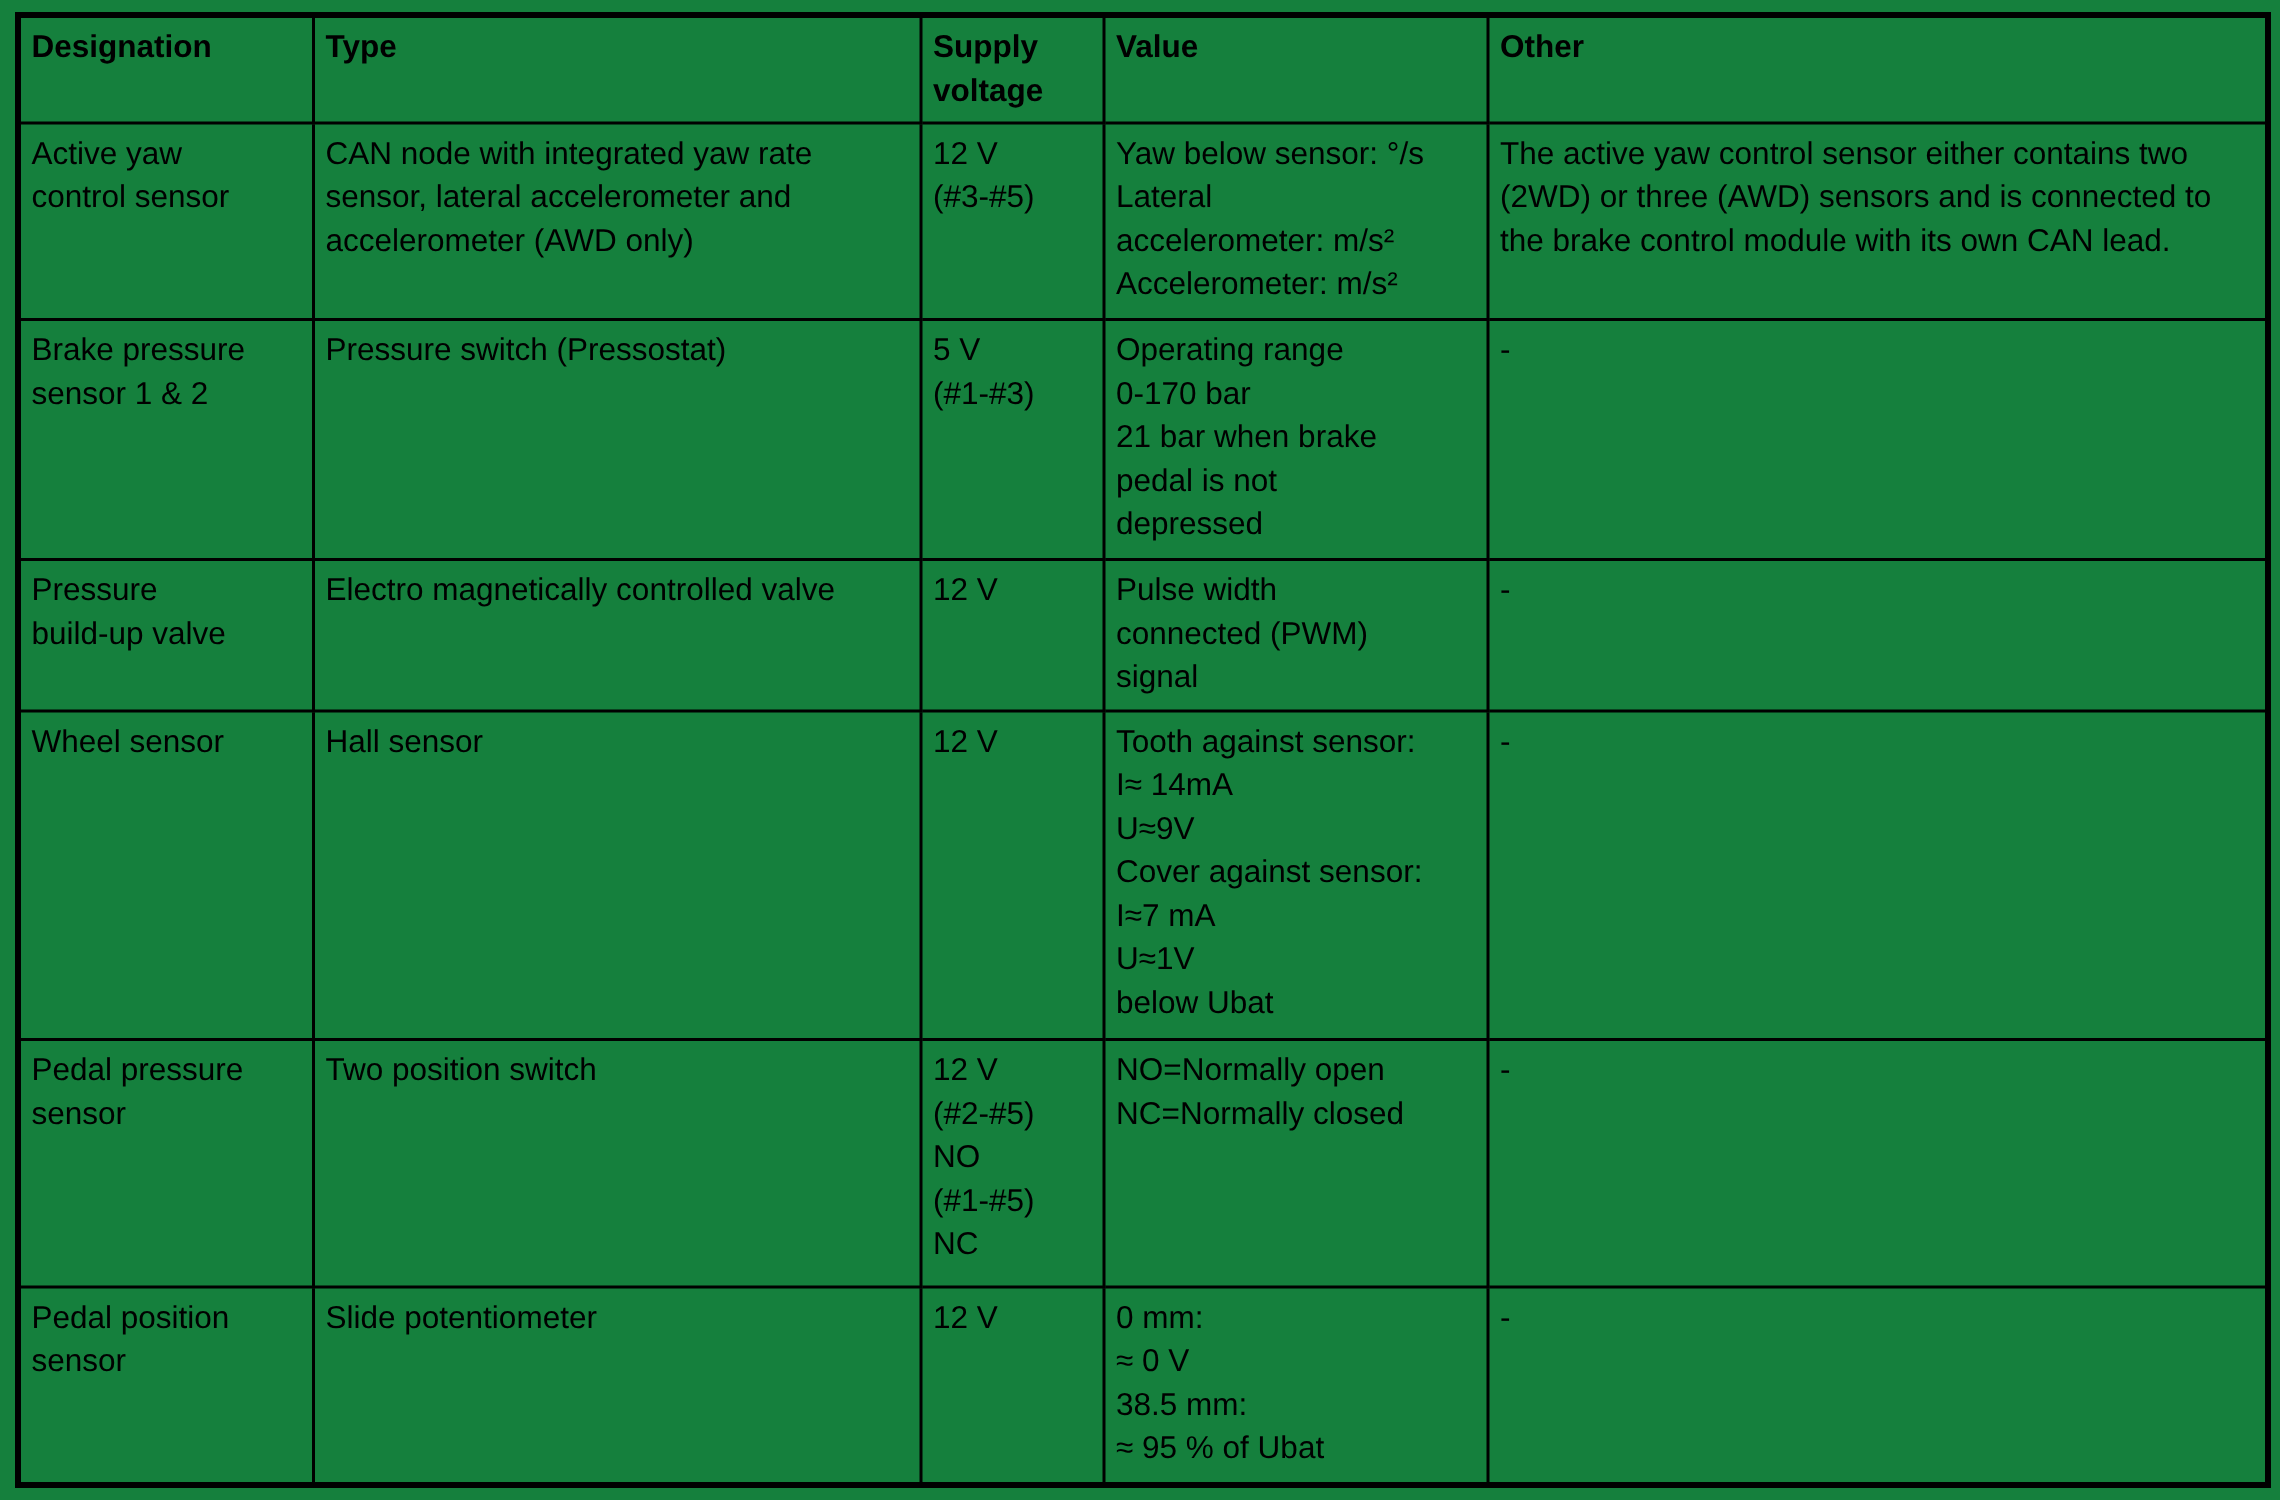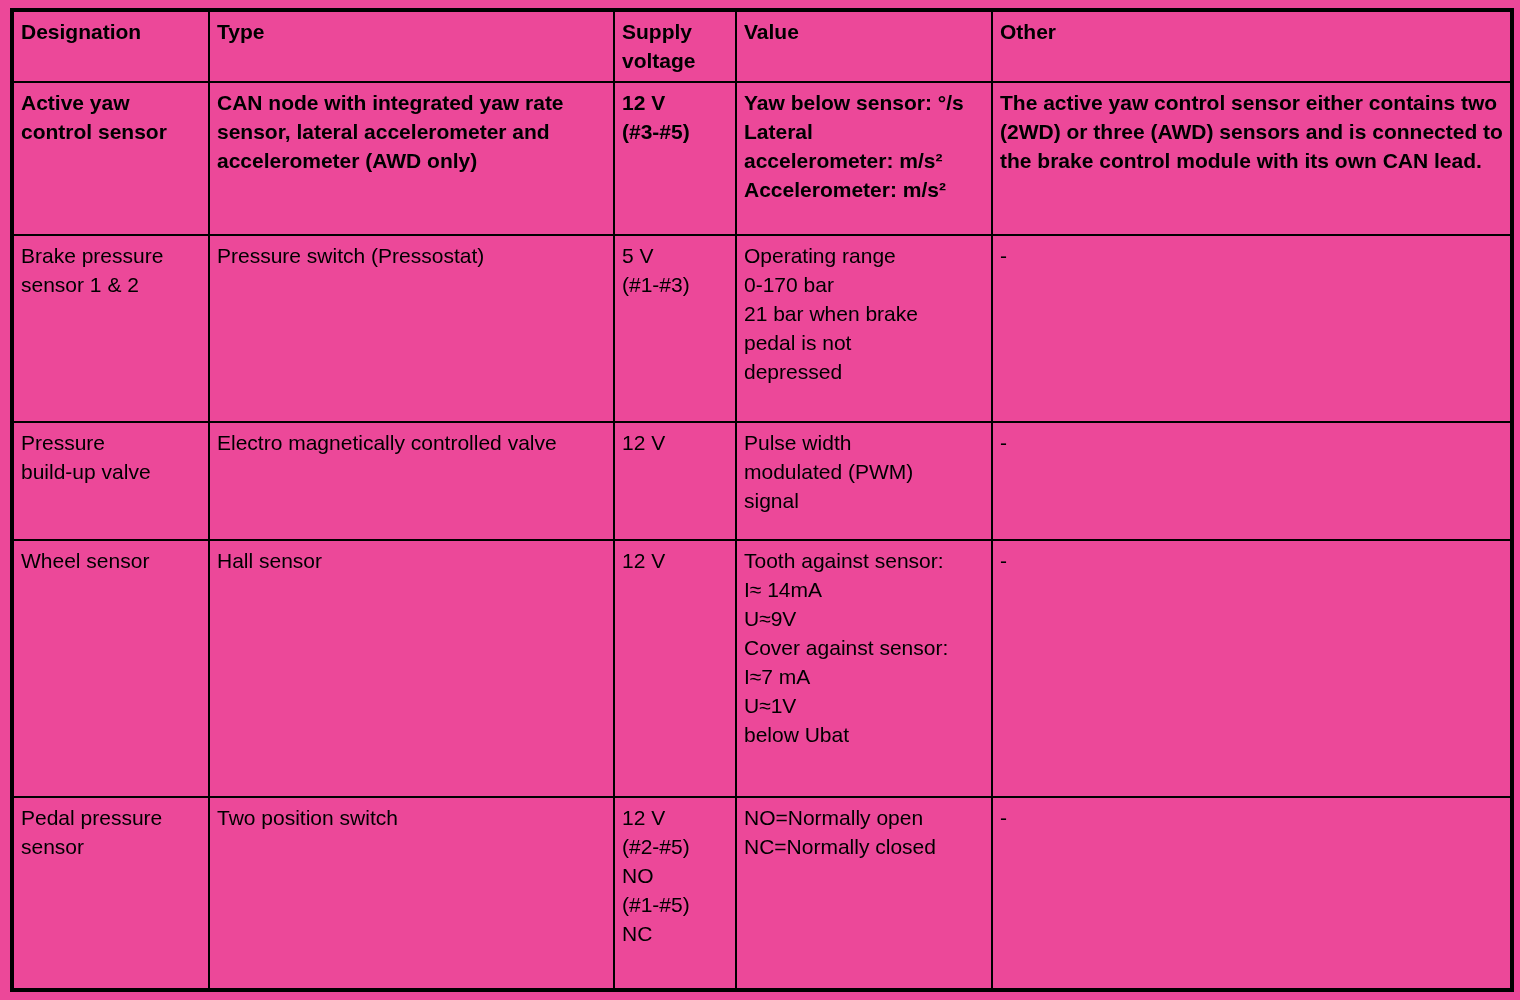--- a/index.html
+++ b/index.html
@@ -1,21 +1,21 @@
 <!DOCTYPE html>
 <html><head>
 <meta charset="utf-8">
 <style>
   * { box-sizing: border-box; }
   html, body { margin: 0; padding: 0; background: #ffffff; }
   .page {
     width: 1520px;
     height: 1000px;
     padding: 8px 10px;
-    background: #ec4899;
+    background: #15803d;
     font-family: "Liberation Sans", sans-serif;
     color: #000;
   }
   table.spec-table {
     border-collapse: collapse;
     width: 1500px;
     height: 984px;
     table-layout: fixed;
     border: 4px solid #000;
   }
@@ -31,21 +31,21 @@
   }
   .spec-table th {
     font-weight: bold;
   }
   col.c-designation { width: 197px; }
   col.c-type        { width: 405px; }
   col.c-supply      { width: 122px; }
   col.c-value       { width: 256px; }
   col.c-other       { width: 520px; }
   tr.r-head { height: 72px; }
-  tr.r0 { height: 99px; font-weight: bold; }
+  tr.r0 { height: 99px; }
   tr.r1 { height: 119px; }
   tr.r2 { height: 98px; }
   tr.r3 { height: 167px; }
   tr.r4 { height: 162px; }
   tr.r5 { height: 128px; }
 </style>
 </head>
 <body>
 
 <div class="page">
@@ -92,21 +92,21 @@
 pedal is not
 depressed</td>
         <td>-</td>
       </tr>
       <tr class="r2">
         <td>Pressure
 build-up valve</td>
         <td>Electro magnetically controlled valve</td>
         <td>12 V</td>
         <td>Pulse width
-modulated (PWM)
+connected (PWM)
 signal</td>
         <td>-</td>
       </tr>
       <tr class="r3">
         <td>Wheel sensor</td>
         <td>Hall sensor</td>
         <td>12 V</td>
         <td>Tooth against sensor:
 I≈ 14mA
 U≈9V
@@ -122,15 +122,26 @@
         <td>Two position switch</td>
         <td>12 V
 (#2-#5)
 NO
 (#1-#5)
 NC</td>
         <td>NO=Normally open
 NC=Normally closed</td>
         <td>-</td>
       </tr>
+      <tr class="r5">
+        <td>Pedal position
+sensor</td>
+        <td>Slide potentiometer</td>
+        <td>12 V</td>
+        <td>0 mm:
+≈ 0 V
+38.5 mm:
+≈ 95 % of Ubat</td>
+        <td>-</td>
+      </tr>
     </tbody>
   </table>
 </div>
 
 </body></html>

